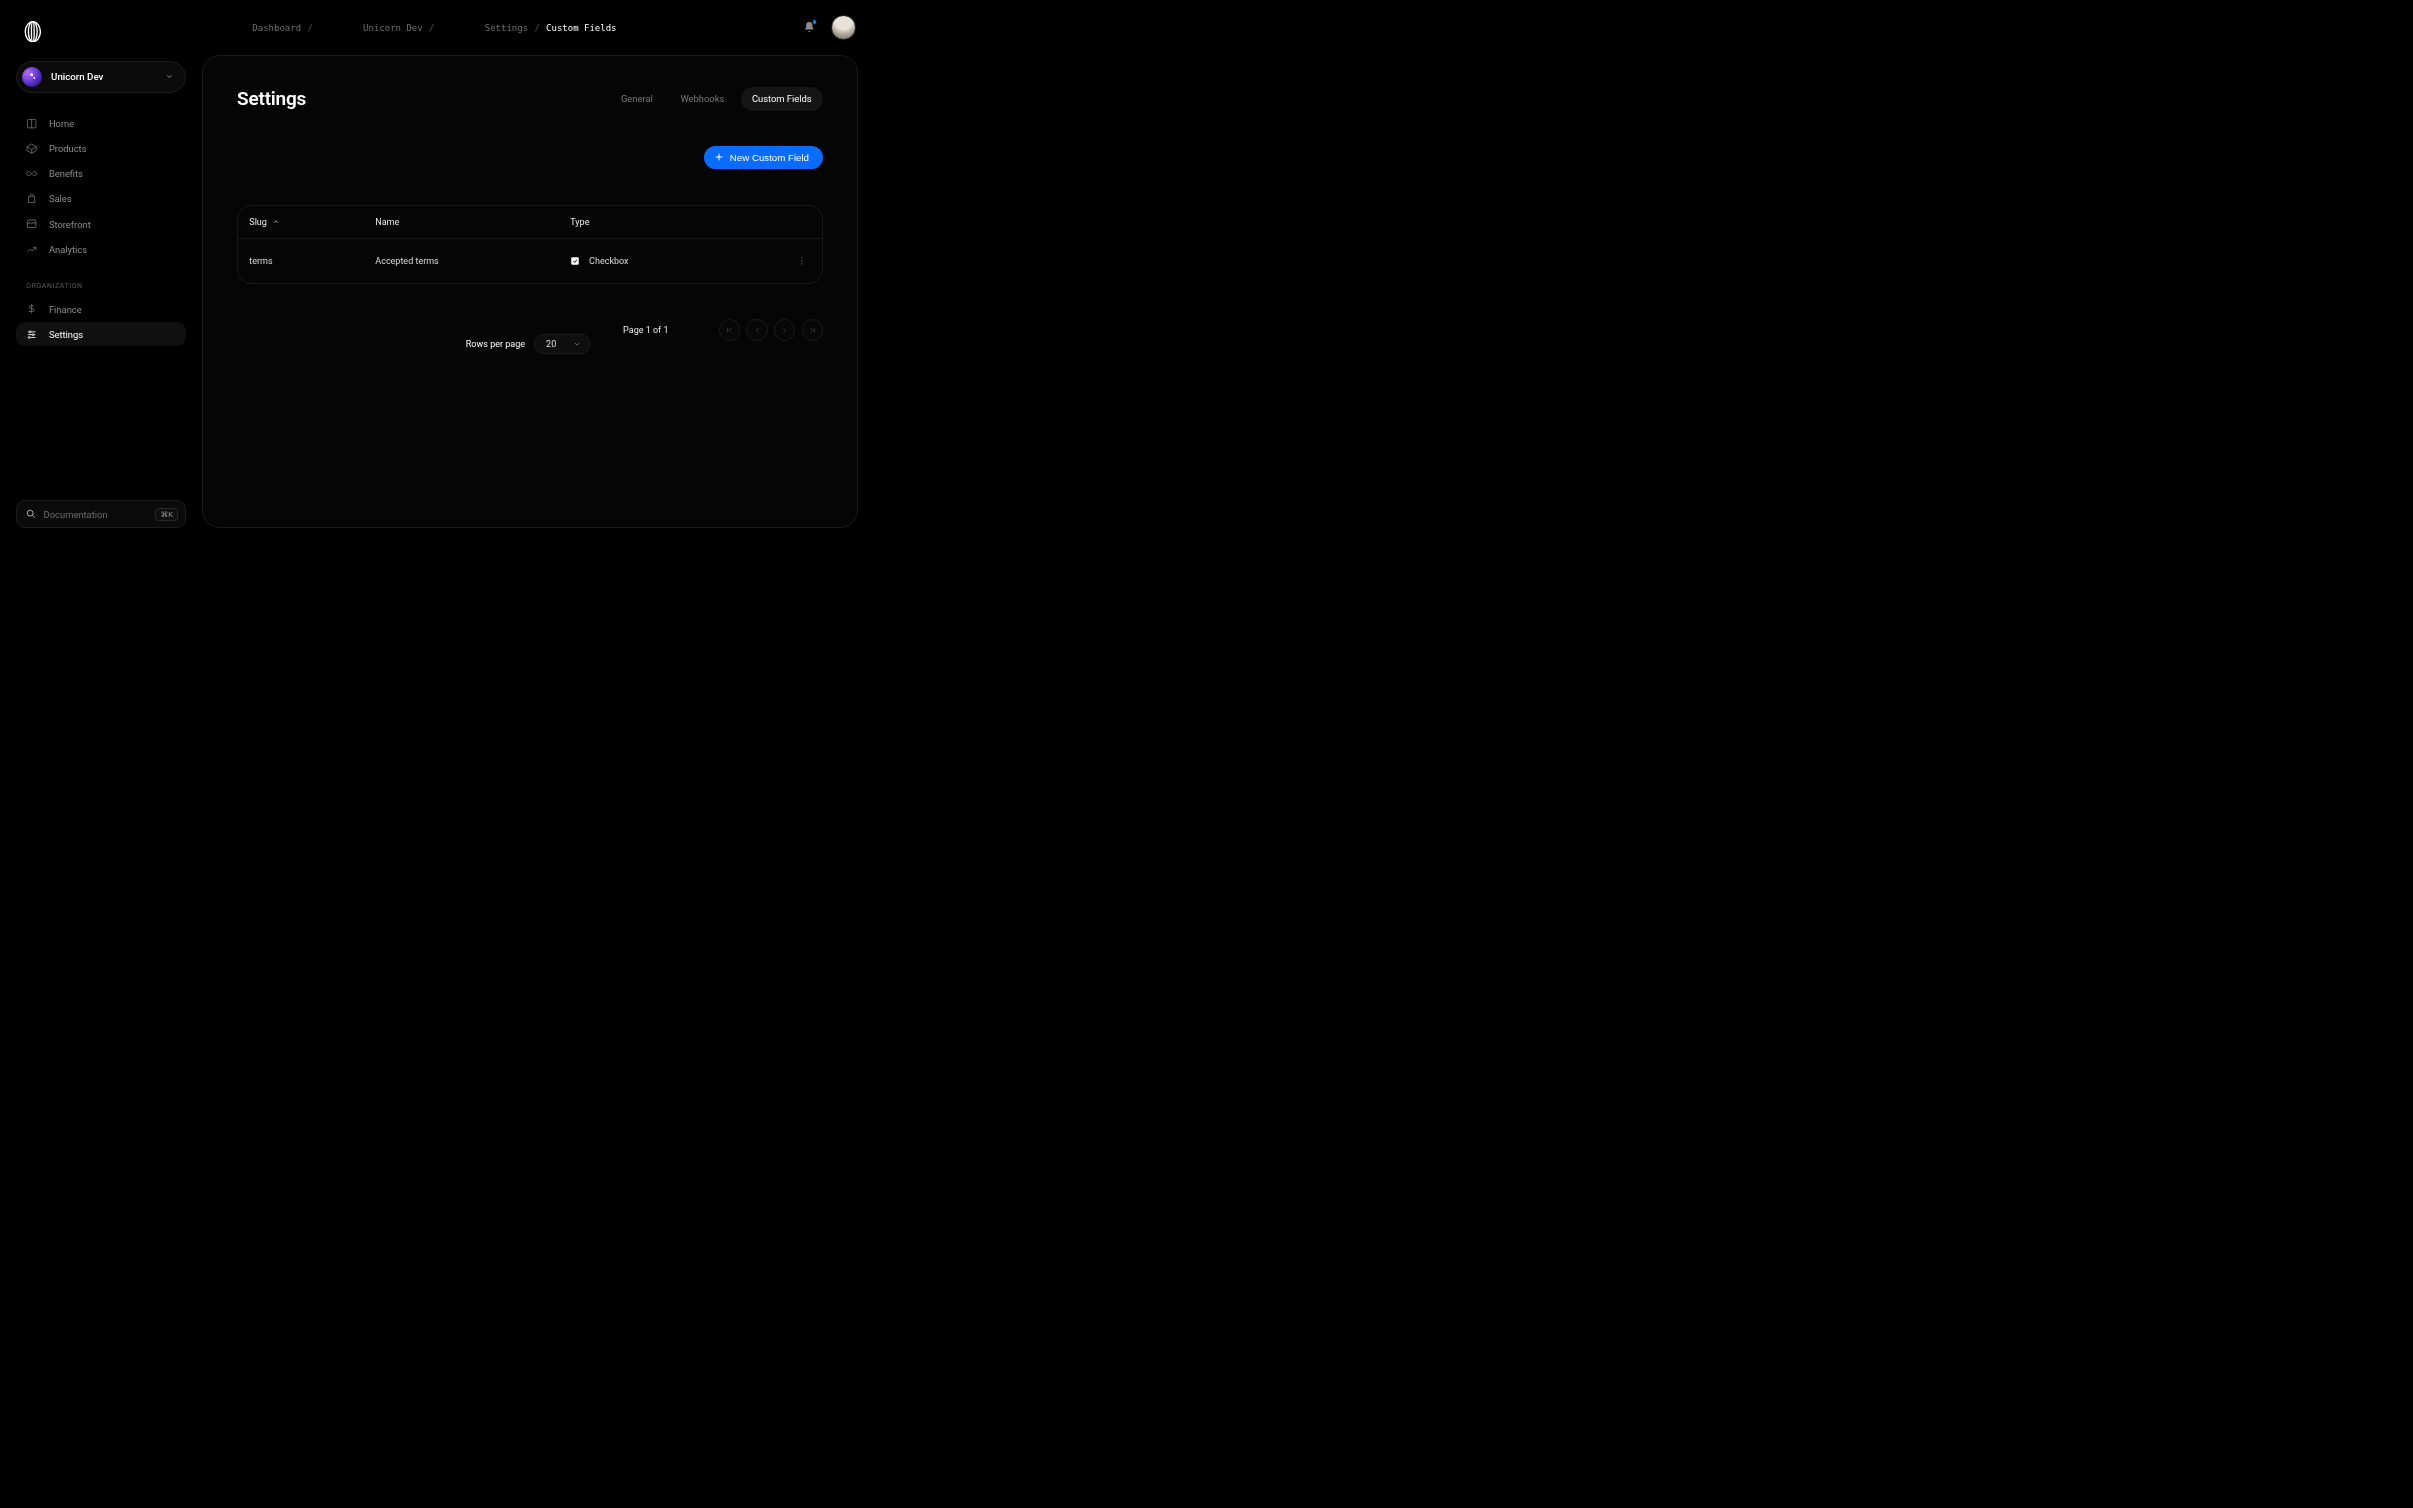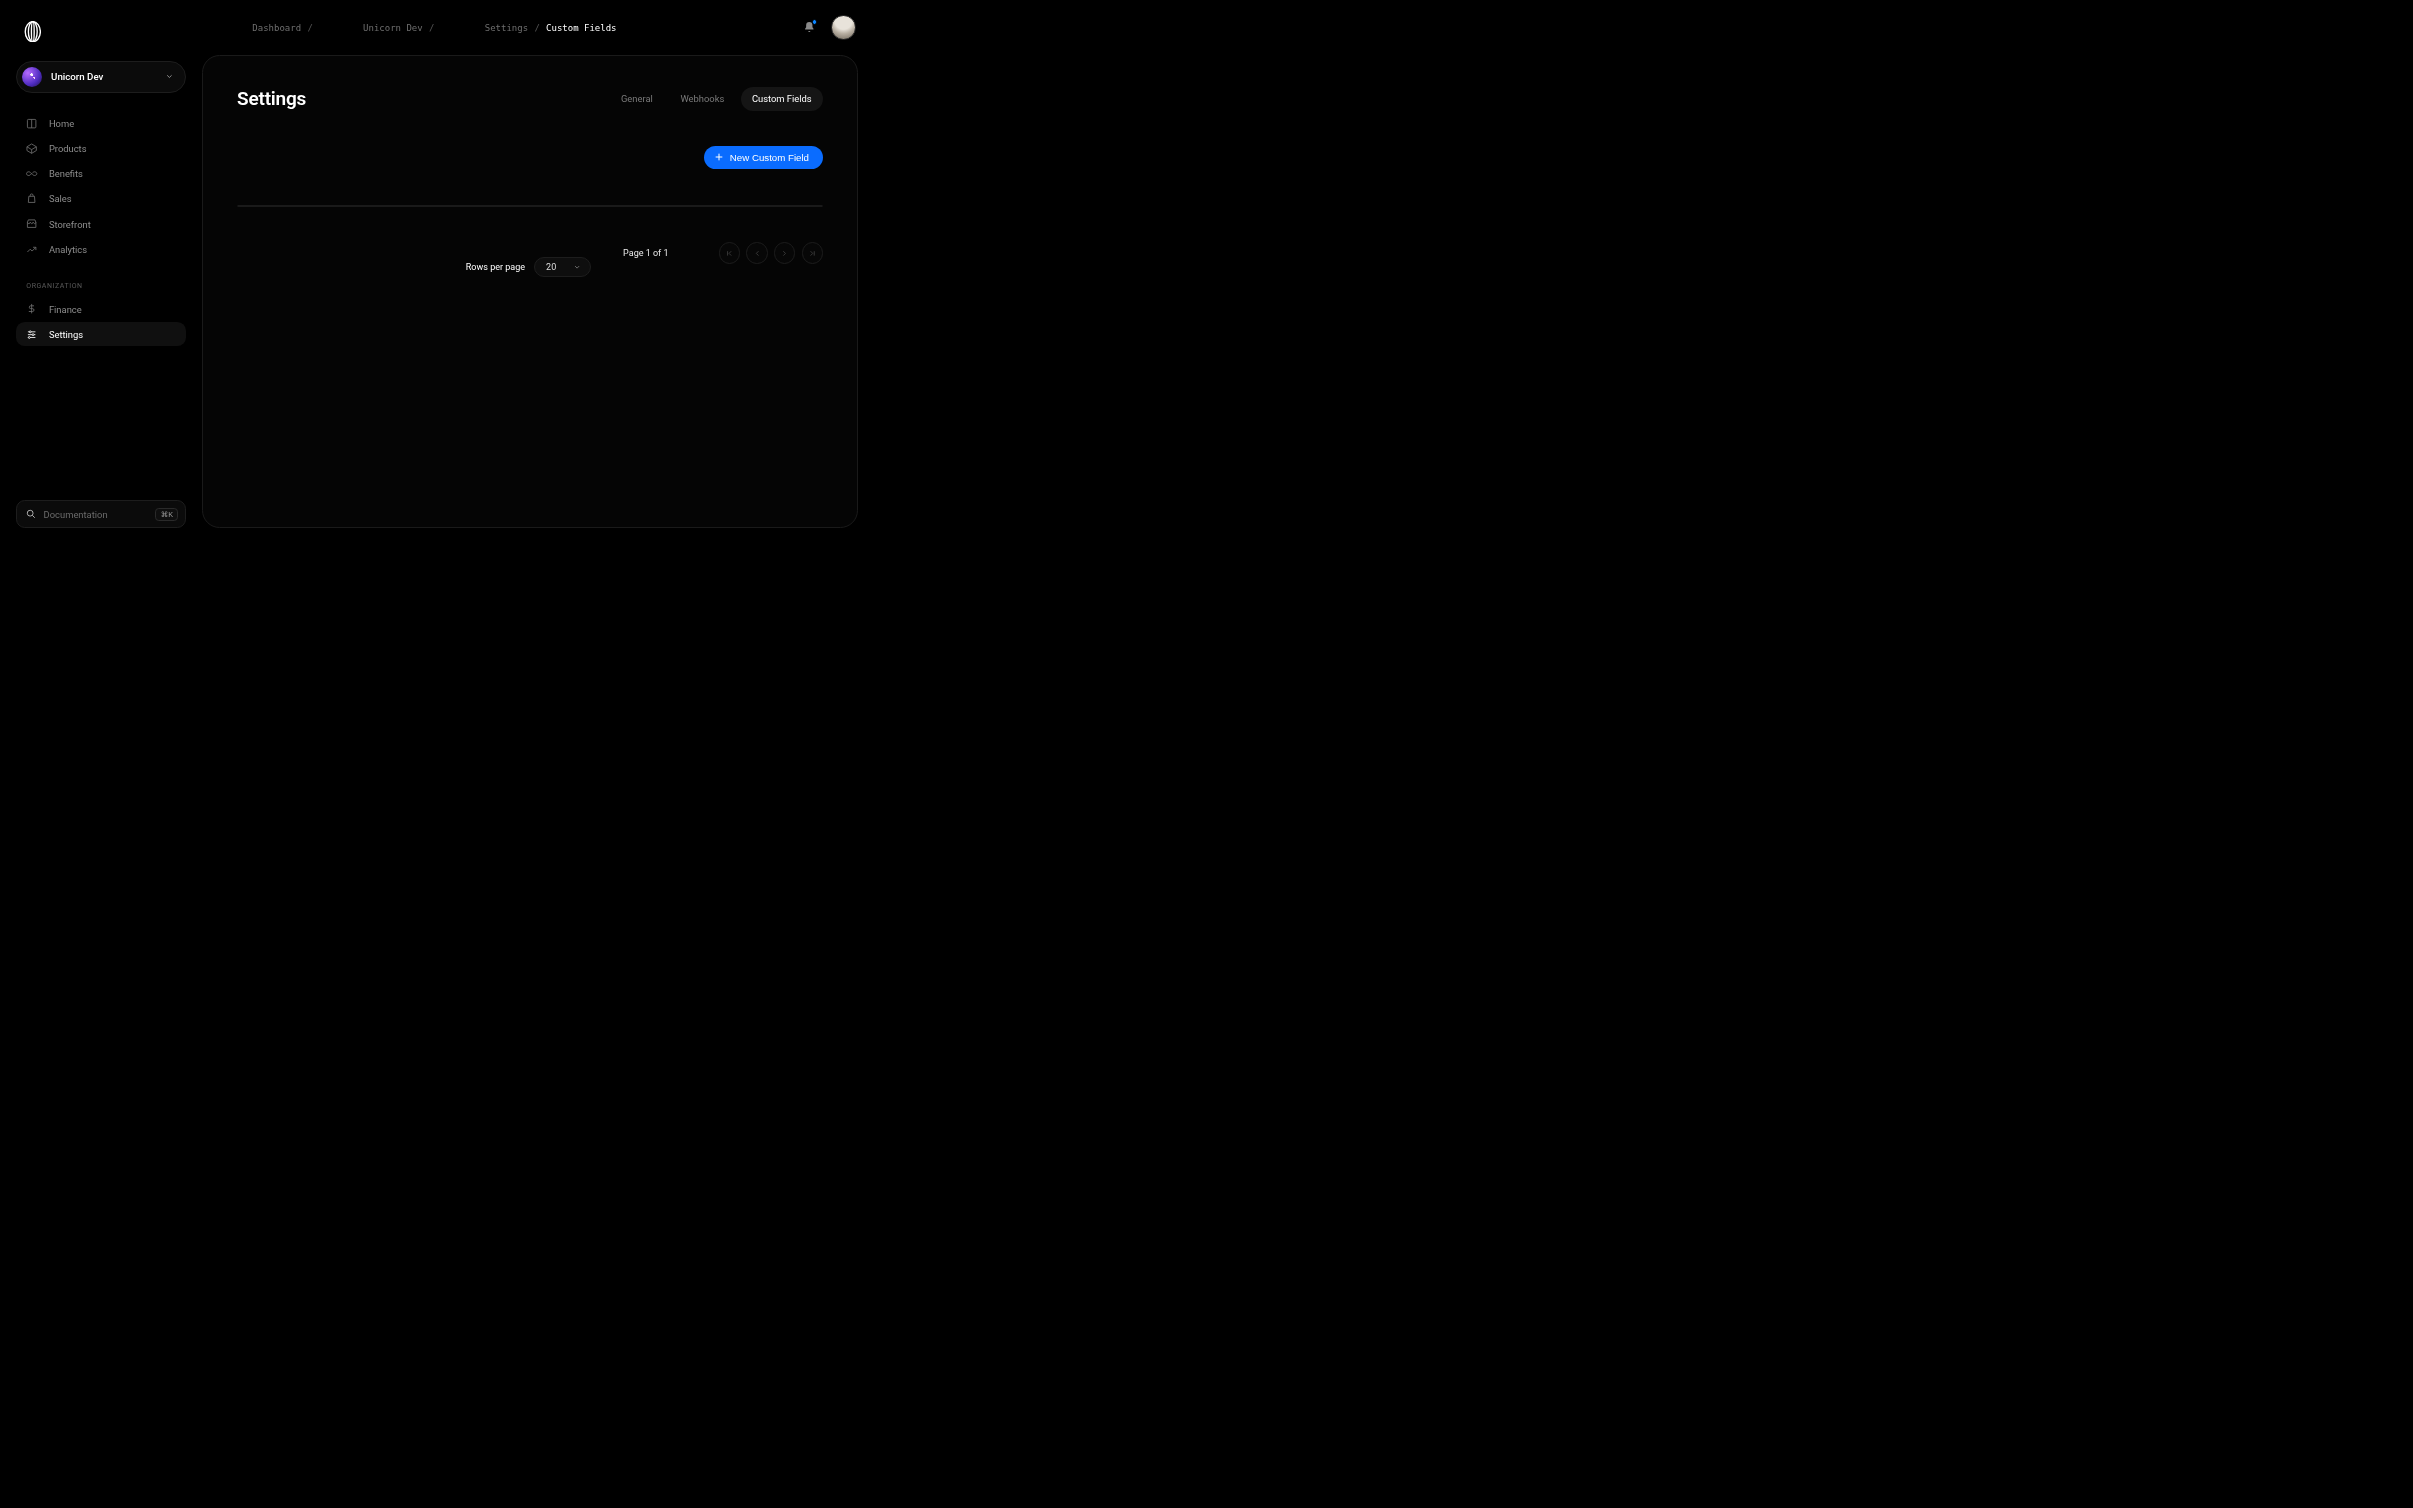--- a/index.html
+++ b/index.html
@@ -364,21 +364,56 @@
         <button class="btn-primary">
           <svg width="10" height="10" viewBox="0 0 24 24" fill="none" stroke="currentColor" stroke-width="2.4">
               <line x1="12" y1="4" x2="12" y2="20"></line>
               <line x1="4" y1="12" x2="20" y2="12"></line>
             </svg>
           <span>New Custom Field</span>
         </button>
       </div>
 
       <div class="table">
-
+        <div class="thead">
+          <div class="th sortable">
+            <span>Slug</span>
+            <svg width="7.5" height="7.5" viewBox="0 0 24 24" fill="none" stroke="#ddd" stroke-width="2.4">
+                <polyline points="6 15 12 9 18 15"></polyline>
+              </svg>
+          </div>
+          <div class="th">
+            <span>Name</span>
+          </div>
+          <div class="th">
+            <span>Type</span>
+          </div>
+          <div></div>
+        </div>
+
+        <div class="trow">
+          <div>terms</div>
+          <div>Accepted terms</div>
+          <div class="type-cell">
+            <svg width="10" height="10" viewBox="0 0 24 24" fill="#fff">
+                <rect x="3" y="3" width="18" height="18" rx="3"></rect>
+                <polyline points="8 12.5 11 15.5 16.5 9" fill="none" stroke="#000" stroke-width="2.4"></polyline>
+              </svg>
+            <span>Checkbox</span>
+          </div>
+          <div class="row-actions">
+            <div class="icon-btn">
+              <svg width="10" height="10" viewBox="0 0 24 24" fill="#6a6a6a">
+                  <circle cx="12" cy="5" r="1.6"></circle>
+                  <circle cx="12" cy="12" r="1.6"></circle>
+                  <circle cx="12" cy="19" r="1.6"></circle>
+                </svg>
+            </div>
+          </div>
+        </div>
       </div>
 
       <div class="pagination">
         <div class="rpp">
           <span>Rows per page</span>
           <div class="select">
             <span>20</span>
             <svg width="8.2" height="8.2" viewBox="0 0 24 24" fill="none" stroke="#888" stroke-width="2.2">
                 <polyline points="6 9 12 15 18 9"></polyline>
               </svg>

